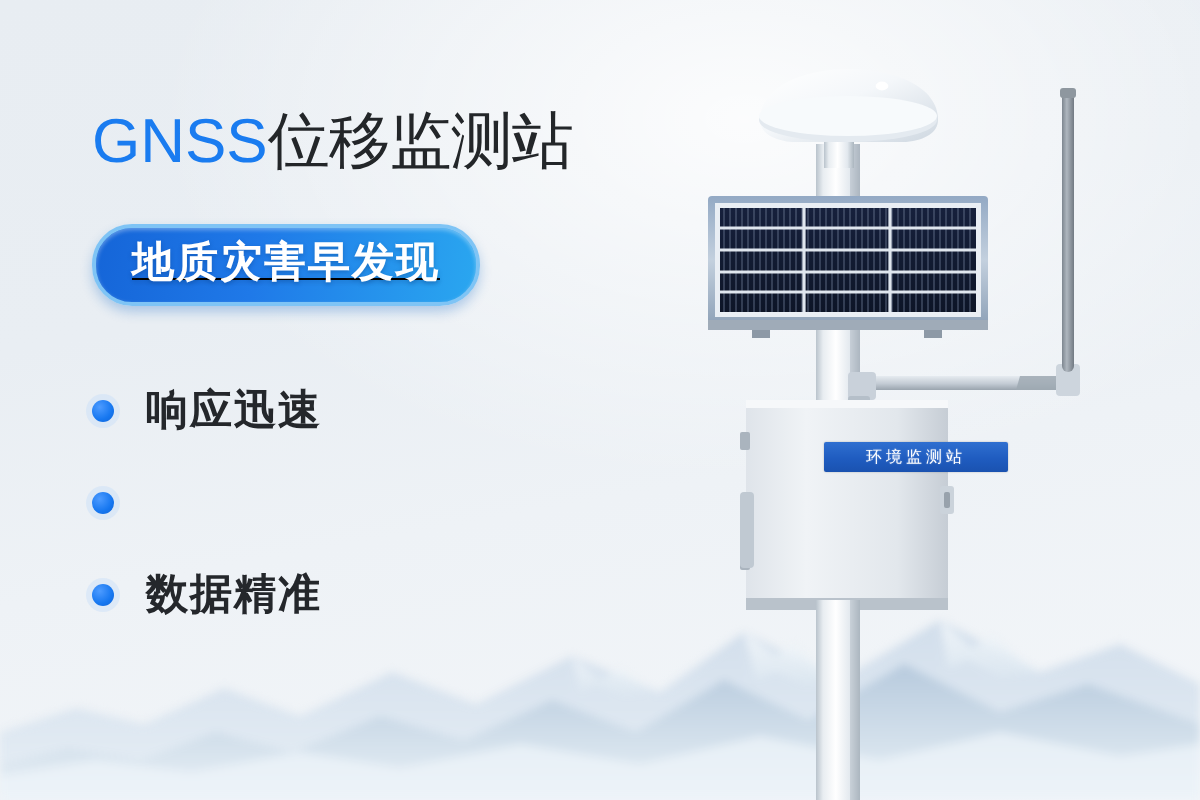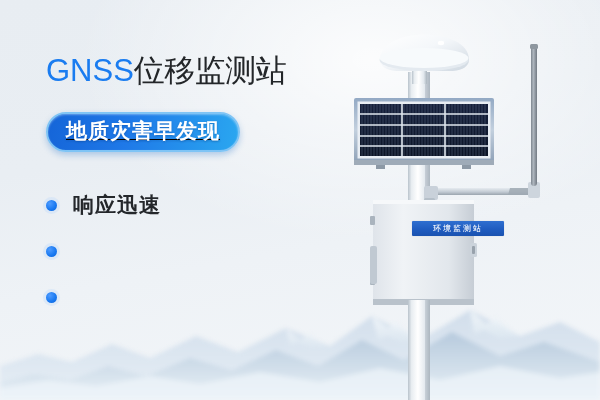--- a/index.html
+++ b/index.html
@@ -273,18 +273,19 @@
     <div class="features">
       <div class="feature">
         <span class="dot"></span>
         <span class="feature-label">响应迅速</span>
       </div>
       <div class="feature">
         <span class="dot"></span>
       </div>
       <div class="feature">
         <span class="dot"></span>
+        <span class="feature-label">数据精准</span>
       </div>
     </div>
 
   </div>
 
 </div>
 
 </body></html>

